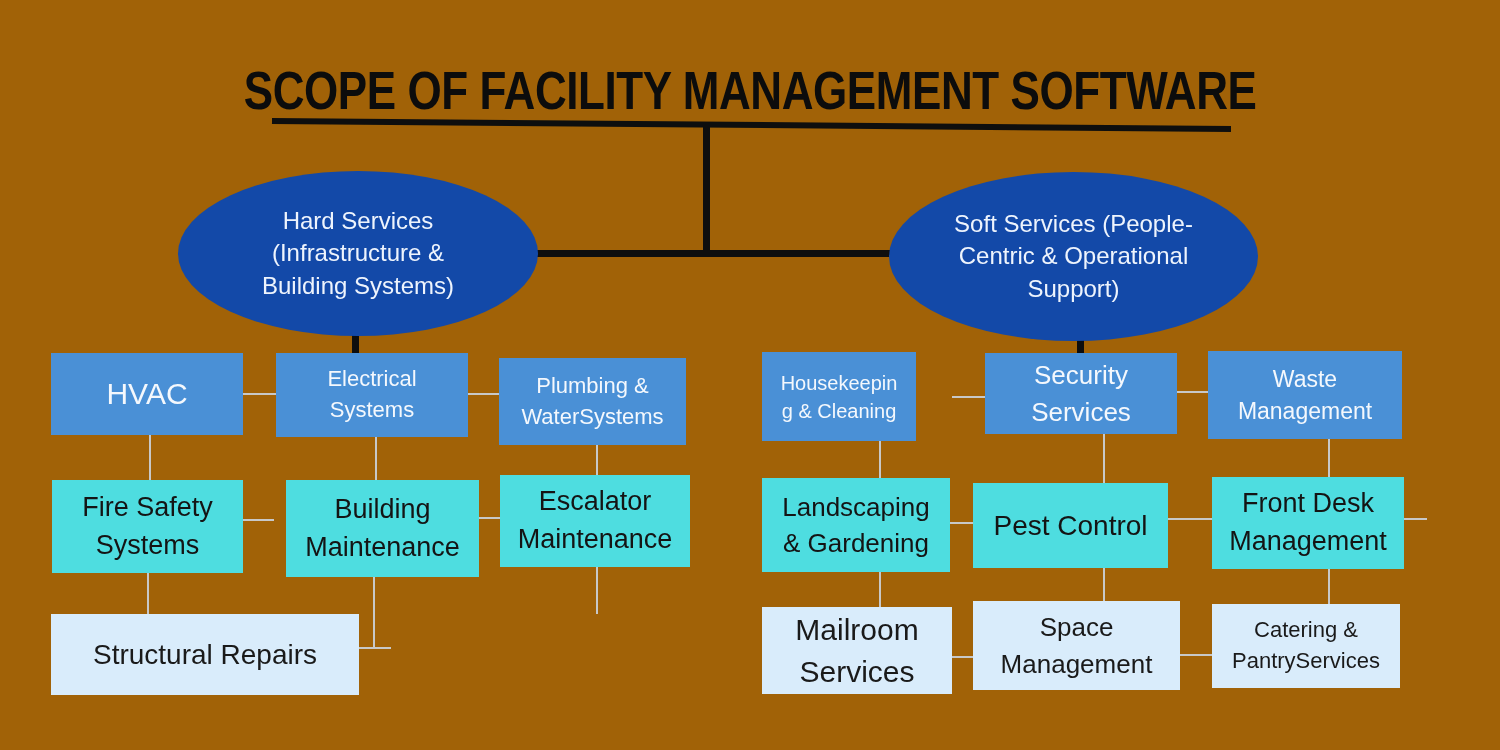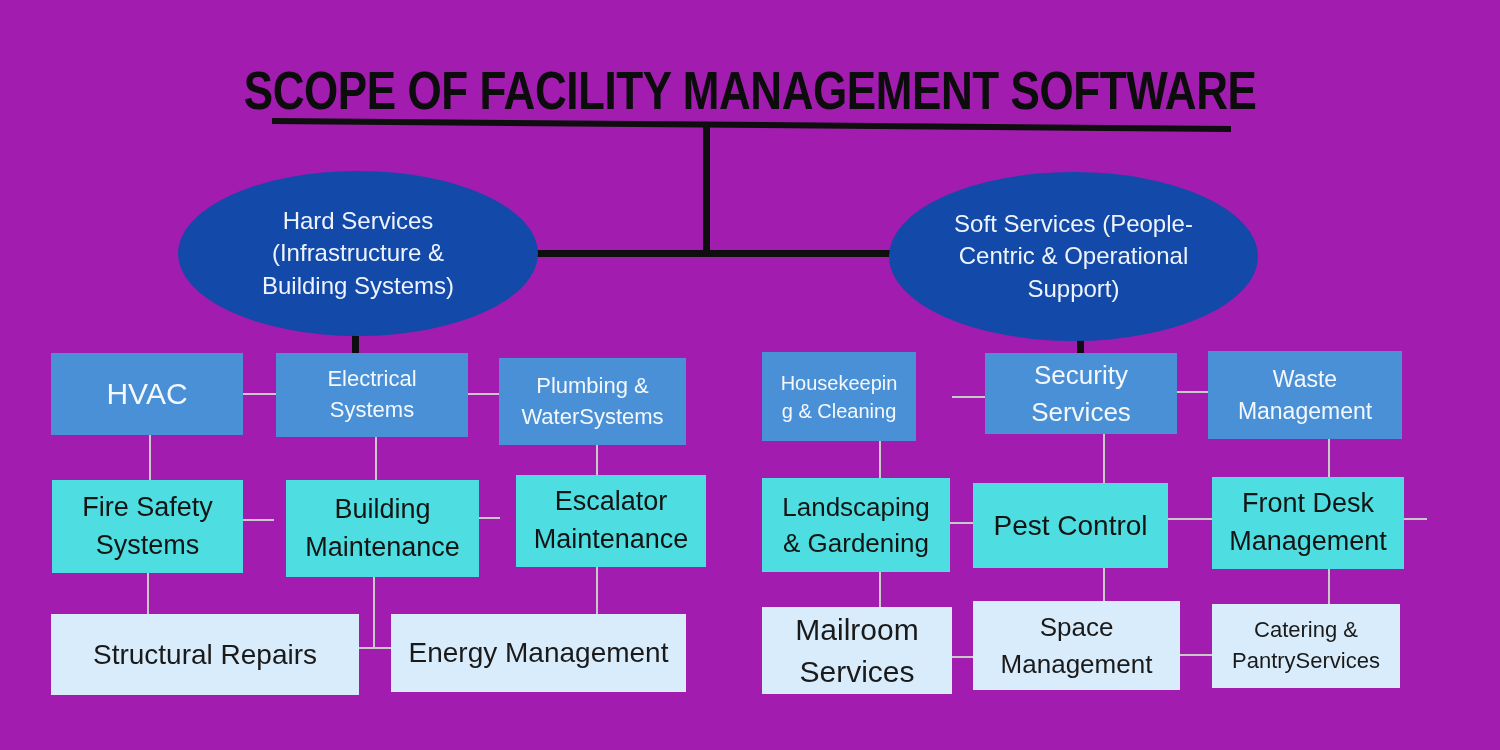--- a/index.html
+++ b/index.html
@@ -1,17 +1,17 @@
 <!DOCTYPE html>
 <html><head>
 <meta charset="utf-8">
 <style>
   html,body{margin:0;padding:0;background:#fff;}
   .canvas{
-    position:relative;width:1500px;height:750px;background:#a21caf;
+    position:relative;width:1500px;height:750px;background:#a16207;
     font-family:"Liberation Sans",sans-serif;overflow:hidden;
   }
   .title{position:absolute;left:0;top:60px;width:1500px;text-align:center;}
   .title-inner{
     display:inline-block;font-weight:bold;font-size:53px;color:#0c0c0c;
     letter-spacing:-0.5px;white-space:nowrap;transform:scale(0.83,1.02);
     transform-origin:50% 50%;
   }
   .blackline{position:absolute;background:#0e0e0e;}
   .conn{position:absolute;background:#c8c8c8;}
@@ -96,30 +96,27 @@
   </div>
 
   <div class="node l2" style="left:52px;top:480px;width:191px;height:93px;font-size:27px;">
     <span style="white-space:pre-line;">Fire Safety
 Systems</span>
   </div>
   <div class="node l2" style="left:274px;top:480px;width:193px;height:97px;font-size:27px;margin-left:12px;">
     <span style="white-space:pre-line;">Building
 Maintenance</span>
   </div>
-  <div class="node l2" style="left:500px;top:475px;width:190px;height:92px;font-size:27px;margin-left:16px;">
+  <div class="node l2" style="left:500px;top:475px;width:190px;height:92px;font-size:27px;">
     <span style="white-space:pre-line;">Escalator
 Maintenance</span>
   </div>
 
   <div class="node l3" style="left:51px;top:614px;width:308px;height:81px;font-size:28px;">
     <span>Structural Repairs</span>
-  </div>
-  <div class="node l3" style="left:391px;top:614px;width:295px;height:78px;font-size:28px;">
-    <span>Energy Management</span>
   </div>
 
   <div class="node l1" style="left:762px;top:352px;width:154px;height:89px;font-size:20px;">
     <span style="white-space:pre-line;">Housekeepin
 g &amp; Cleaning</span>
   </div>
   <div class="node l1" style="left:985px;top:353px;width:192px;height:81px;font-size:26px;">
     <span style="white-space:pre-line;">Security
 Services</span>
   </div>

